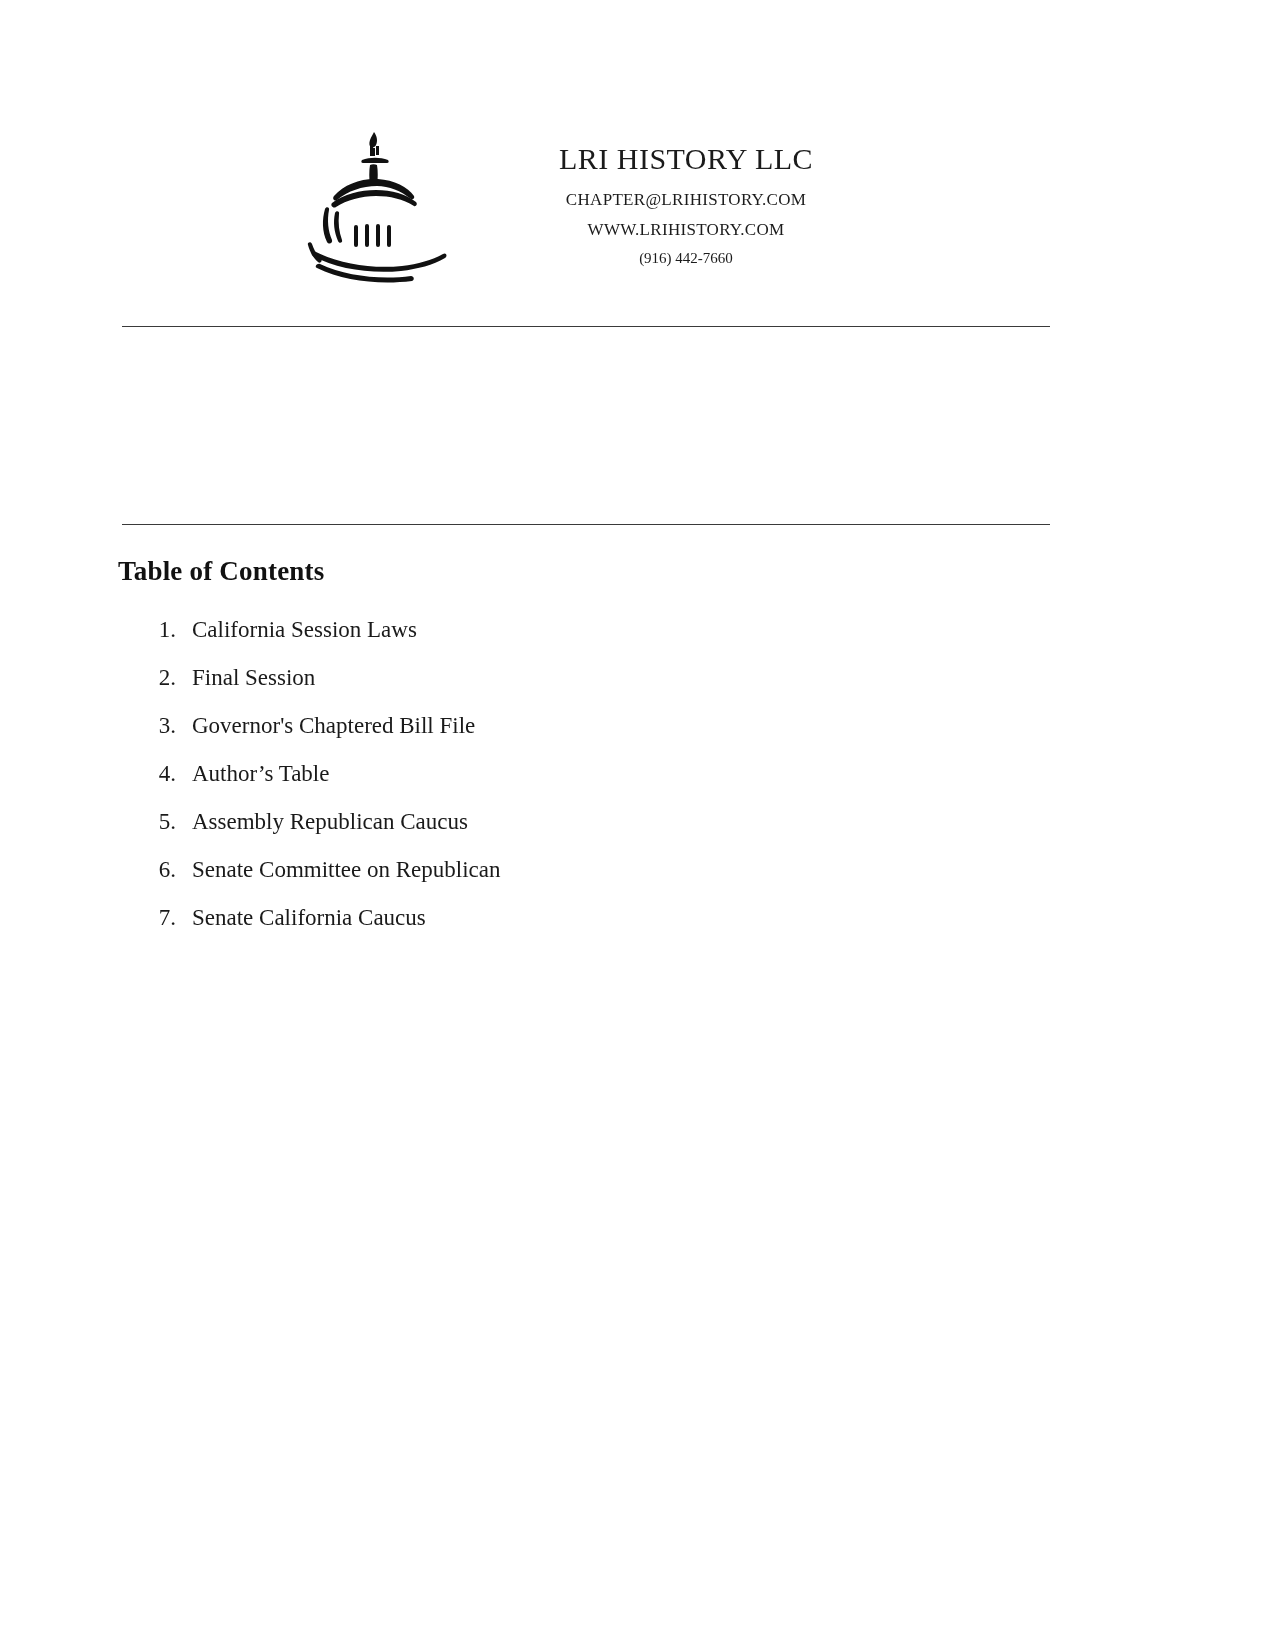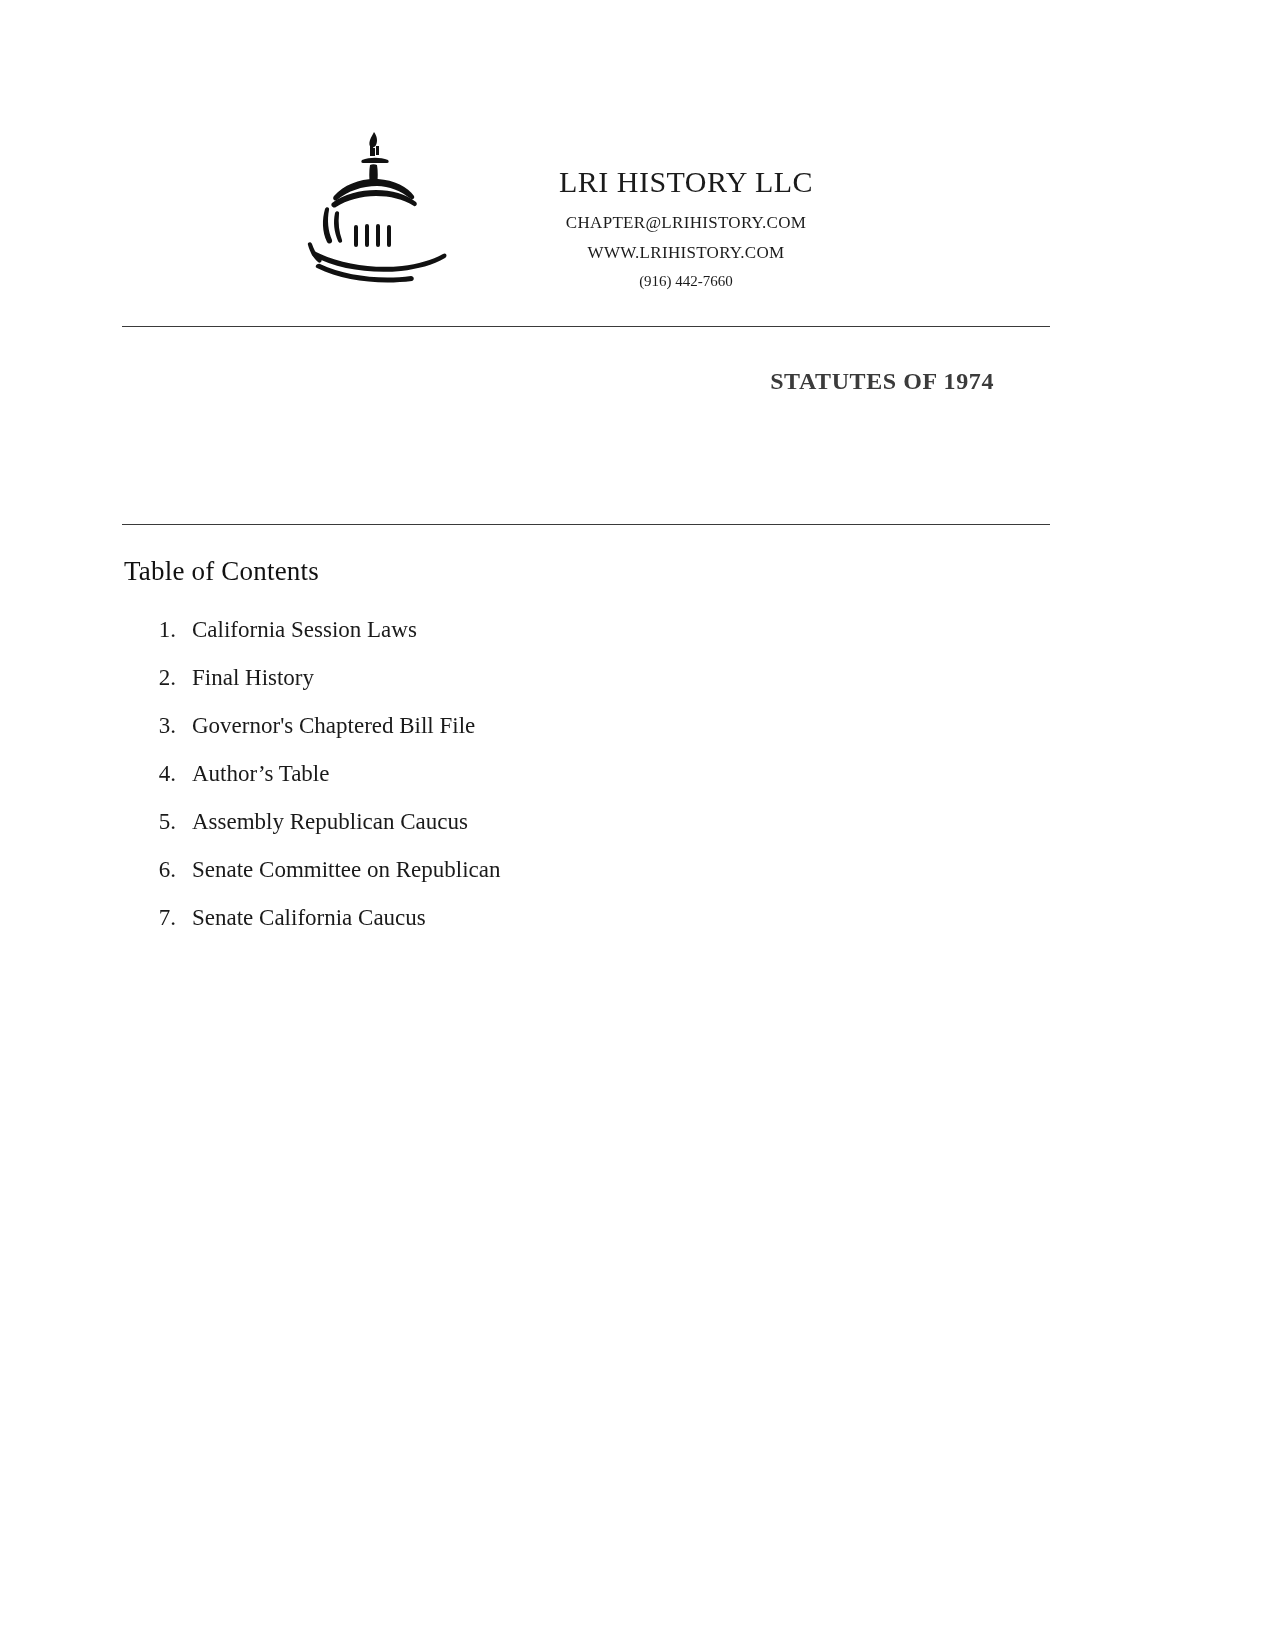--- a/index.html
+++ b/index.html
@@ -23,21 +23,21 @@
   }
 
   
   .letterhead {
     position: absolute;
     left: 0;
     top: 118px;
     width: 100%;
     display: flex;
     justify-content: flex-start;
-    align-items: flex-end;
+    align-items: center;
   }
   .logo-wrap {
     width: 170px;
     margin-left: 288px;
     display: flex;
     justify-content: center;
     align-items: flex-start;
     padding-top: 6px;
   }
   .brand-block {
@@ -94,24 +94,24 @@
     font-size: 24px;
     letter-spacing: 0.6px;
     color: #3b3b3b;
     line-height: 1.62;
     white-space: pre;
   }
 
   
   .toc-heading {
     position: absolute;
-    left: 124px;
+    left: 118px;
     top: 556px;
     font-family: "Liberation Serif", serif;
-    font-weight: normal;
+    font-weight: bold;
     font-size: 27px;
     color: #111111;
     letter-spacing: 0.2px;
   }
   .toc-list {
     position: absolute;
     left: 140px;
     top: 618px;
     width: 760px;
     list-style: none;
@@ -178,32 +178,31 @@
       <div class="brand-line">CHAPTER@LRIHISTORY.COM</div>
       <div class="brand-line">WWW.LRIHISTORY.COM</div>
       <div class="brand-phone">(916) 442-7660</div>
     </div>
   </div>
 
   <div class="rule rule-top"></div>
   <div class="rule rule-bottom"></div>
 
   <div class="title-block">
-    <div class="title-line">STATUTES OF 1974</div>
   </div>
 
   <div class="toc-heading">Table of Contents</div>
   <ol class="toc-list">
     <li class="toc-item">
       <span class="toc-num">1.</span>
       <span class="toc-label">California Session Laws</span>
     </li>
     <li class="toc-item">
       <span class="toc-num">2.</span>
-      <span class="toc-label">Final History</span>
+      <span class="toc-label">Final Session</span>
     </li>
     <li class="toc-item">
       <span class="toc-num">3.</span>
       <span class="toc-label">Governor's Chaptered Bill File</span>
     </li>
     <li class="toc-item">
       <span class="toc-num">4.</span>
       <span class="toc-label">Author’s Table</span>
     </li>
     <li class="toc-item">

